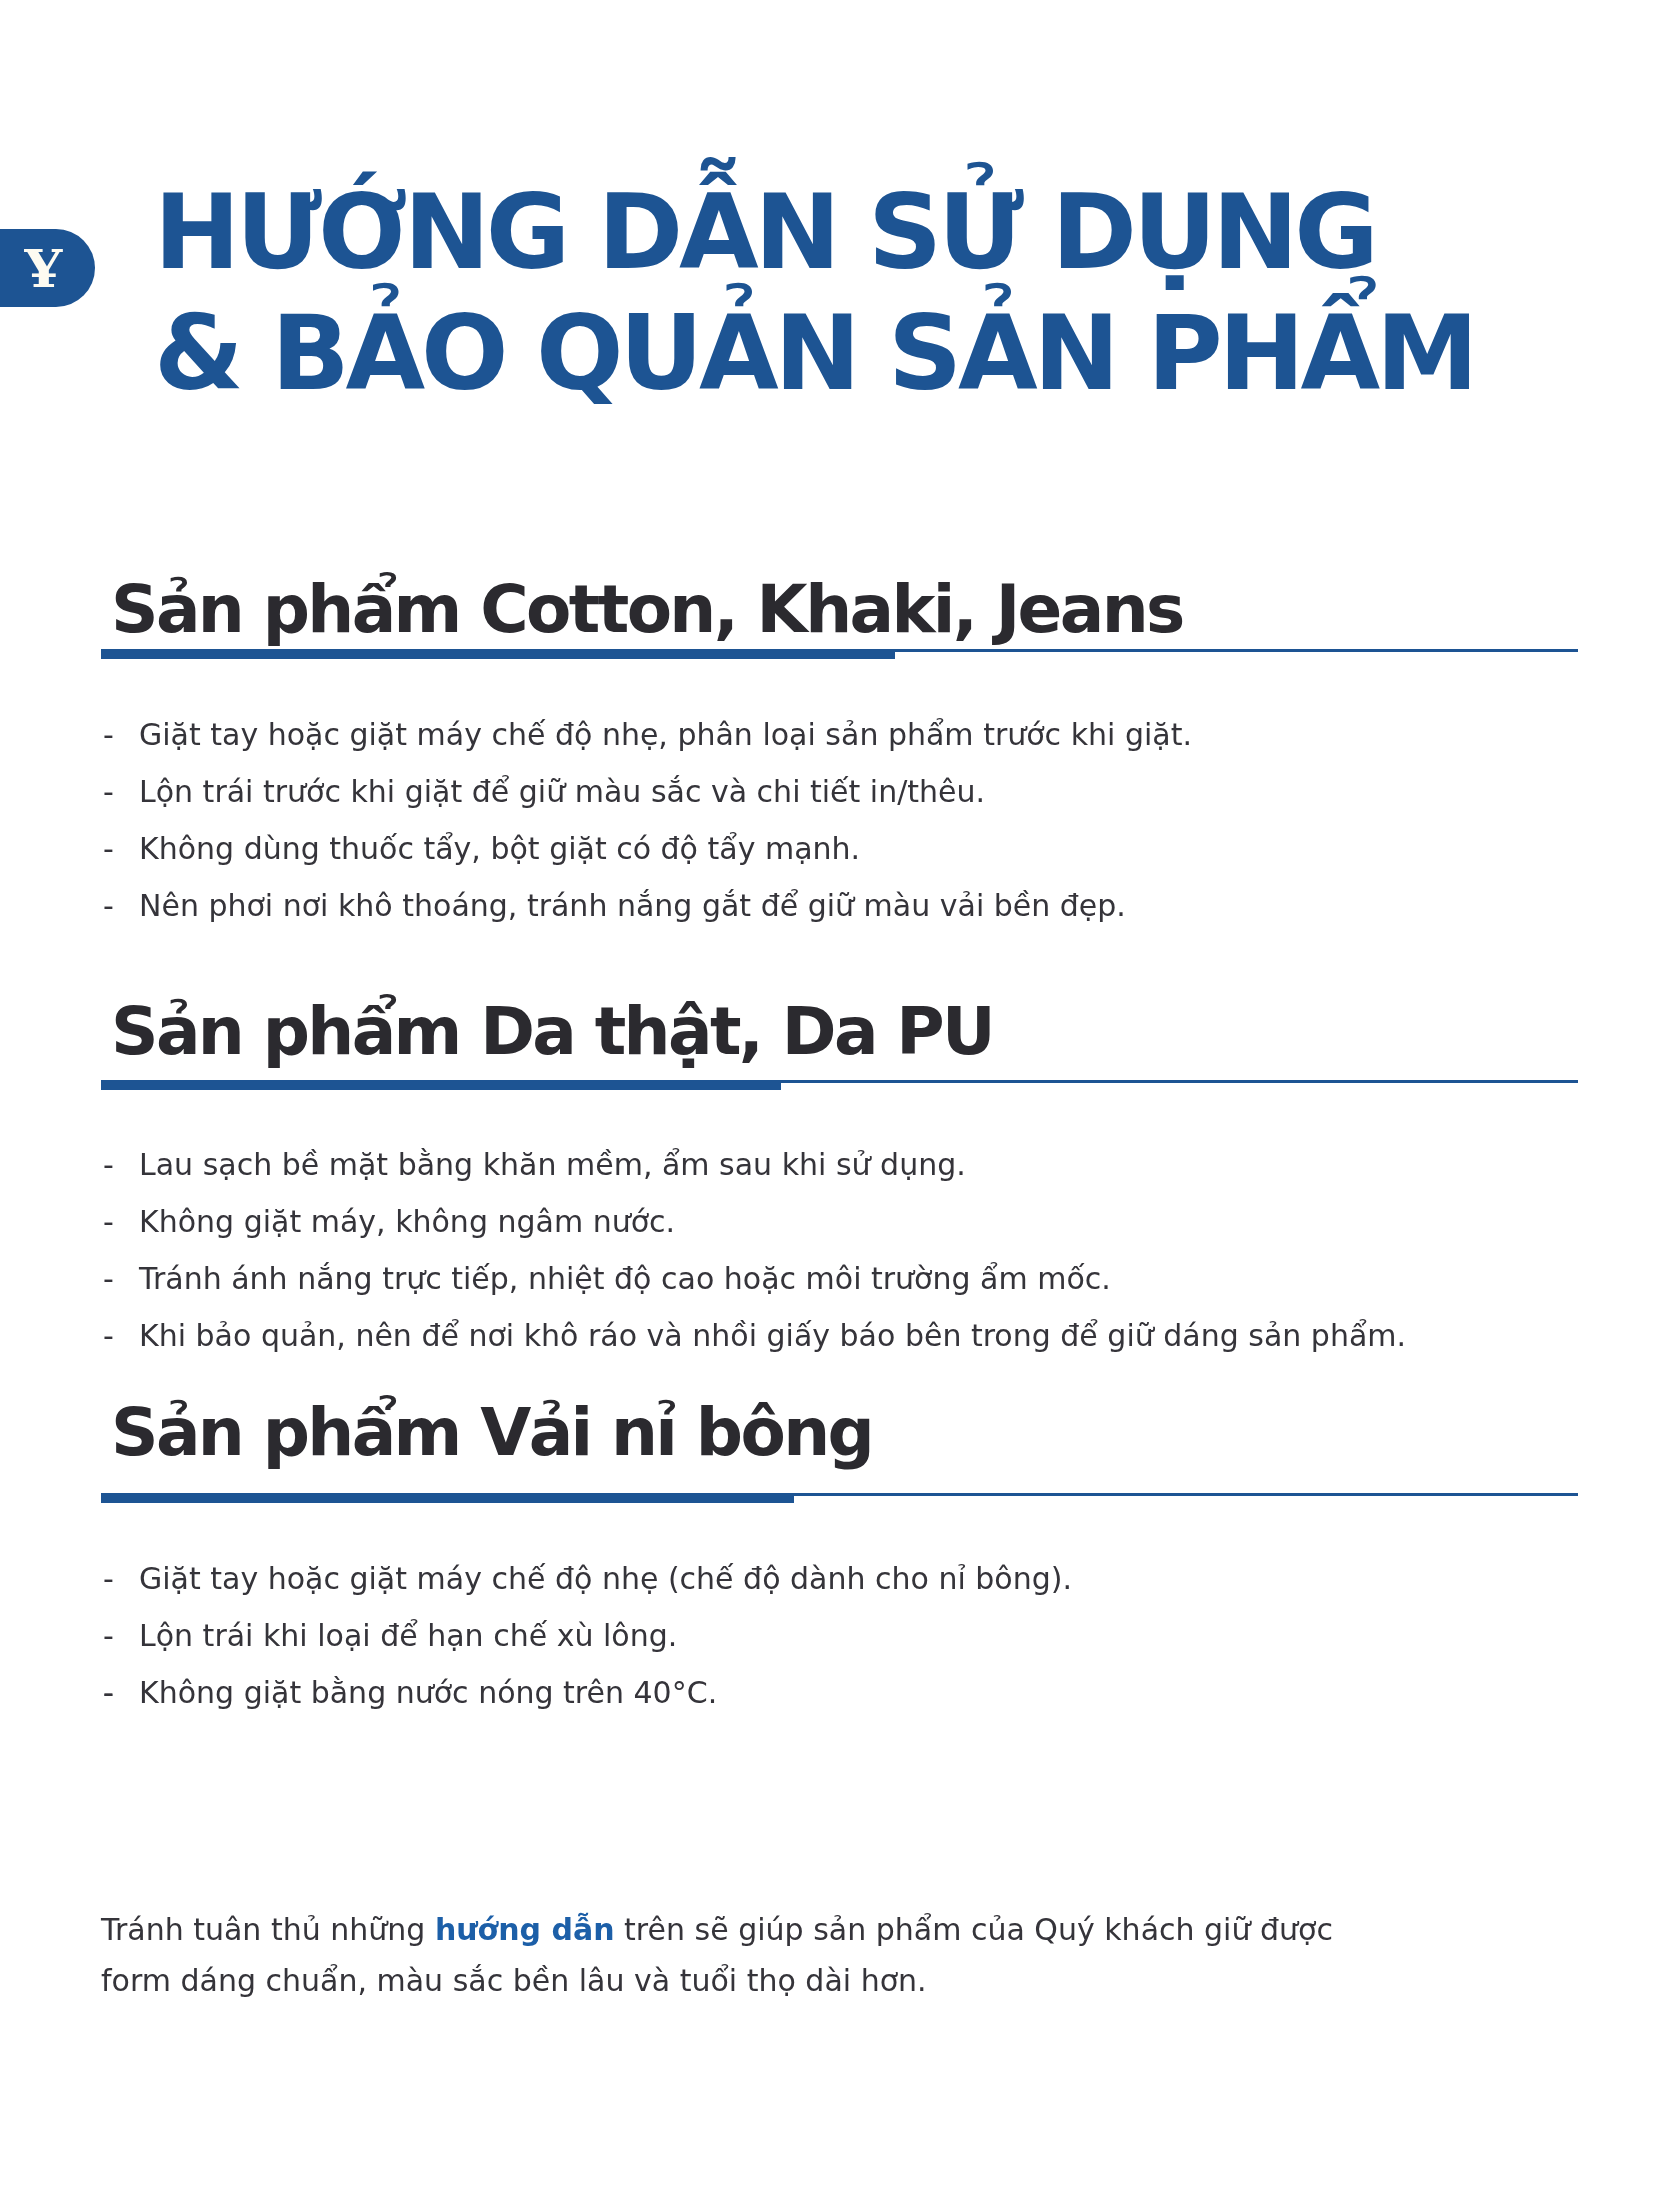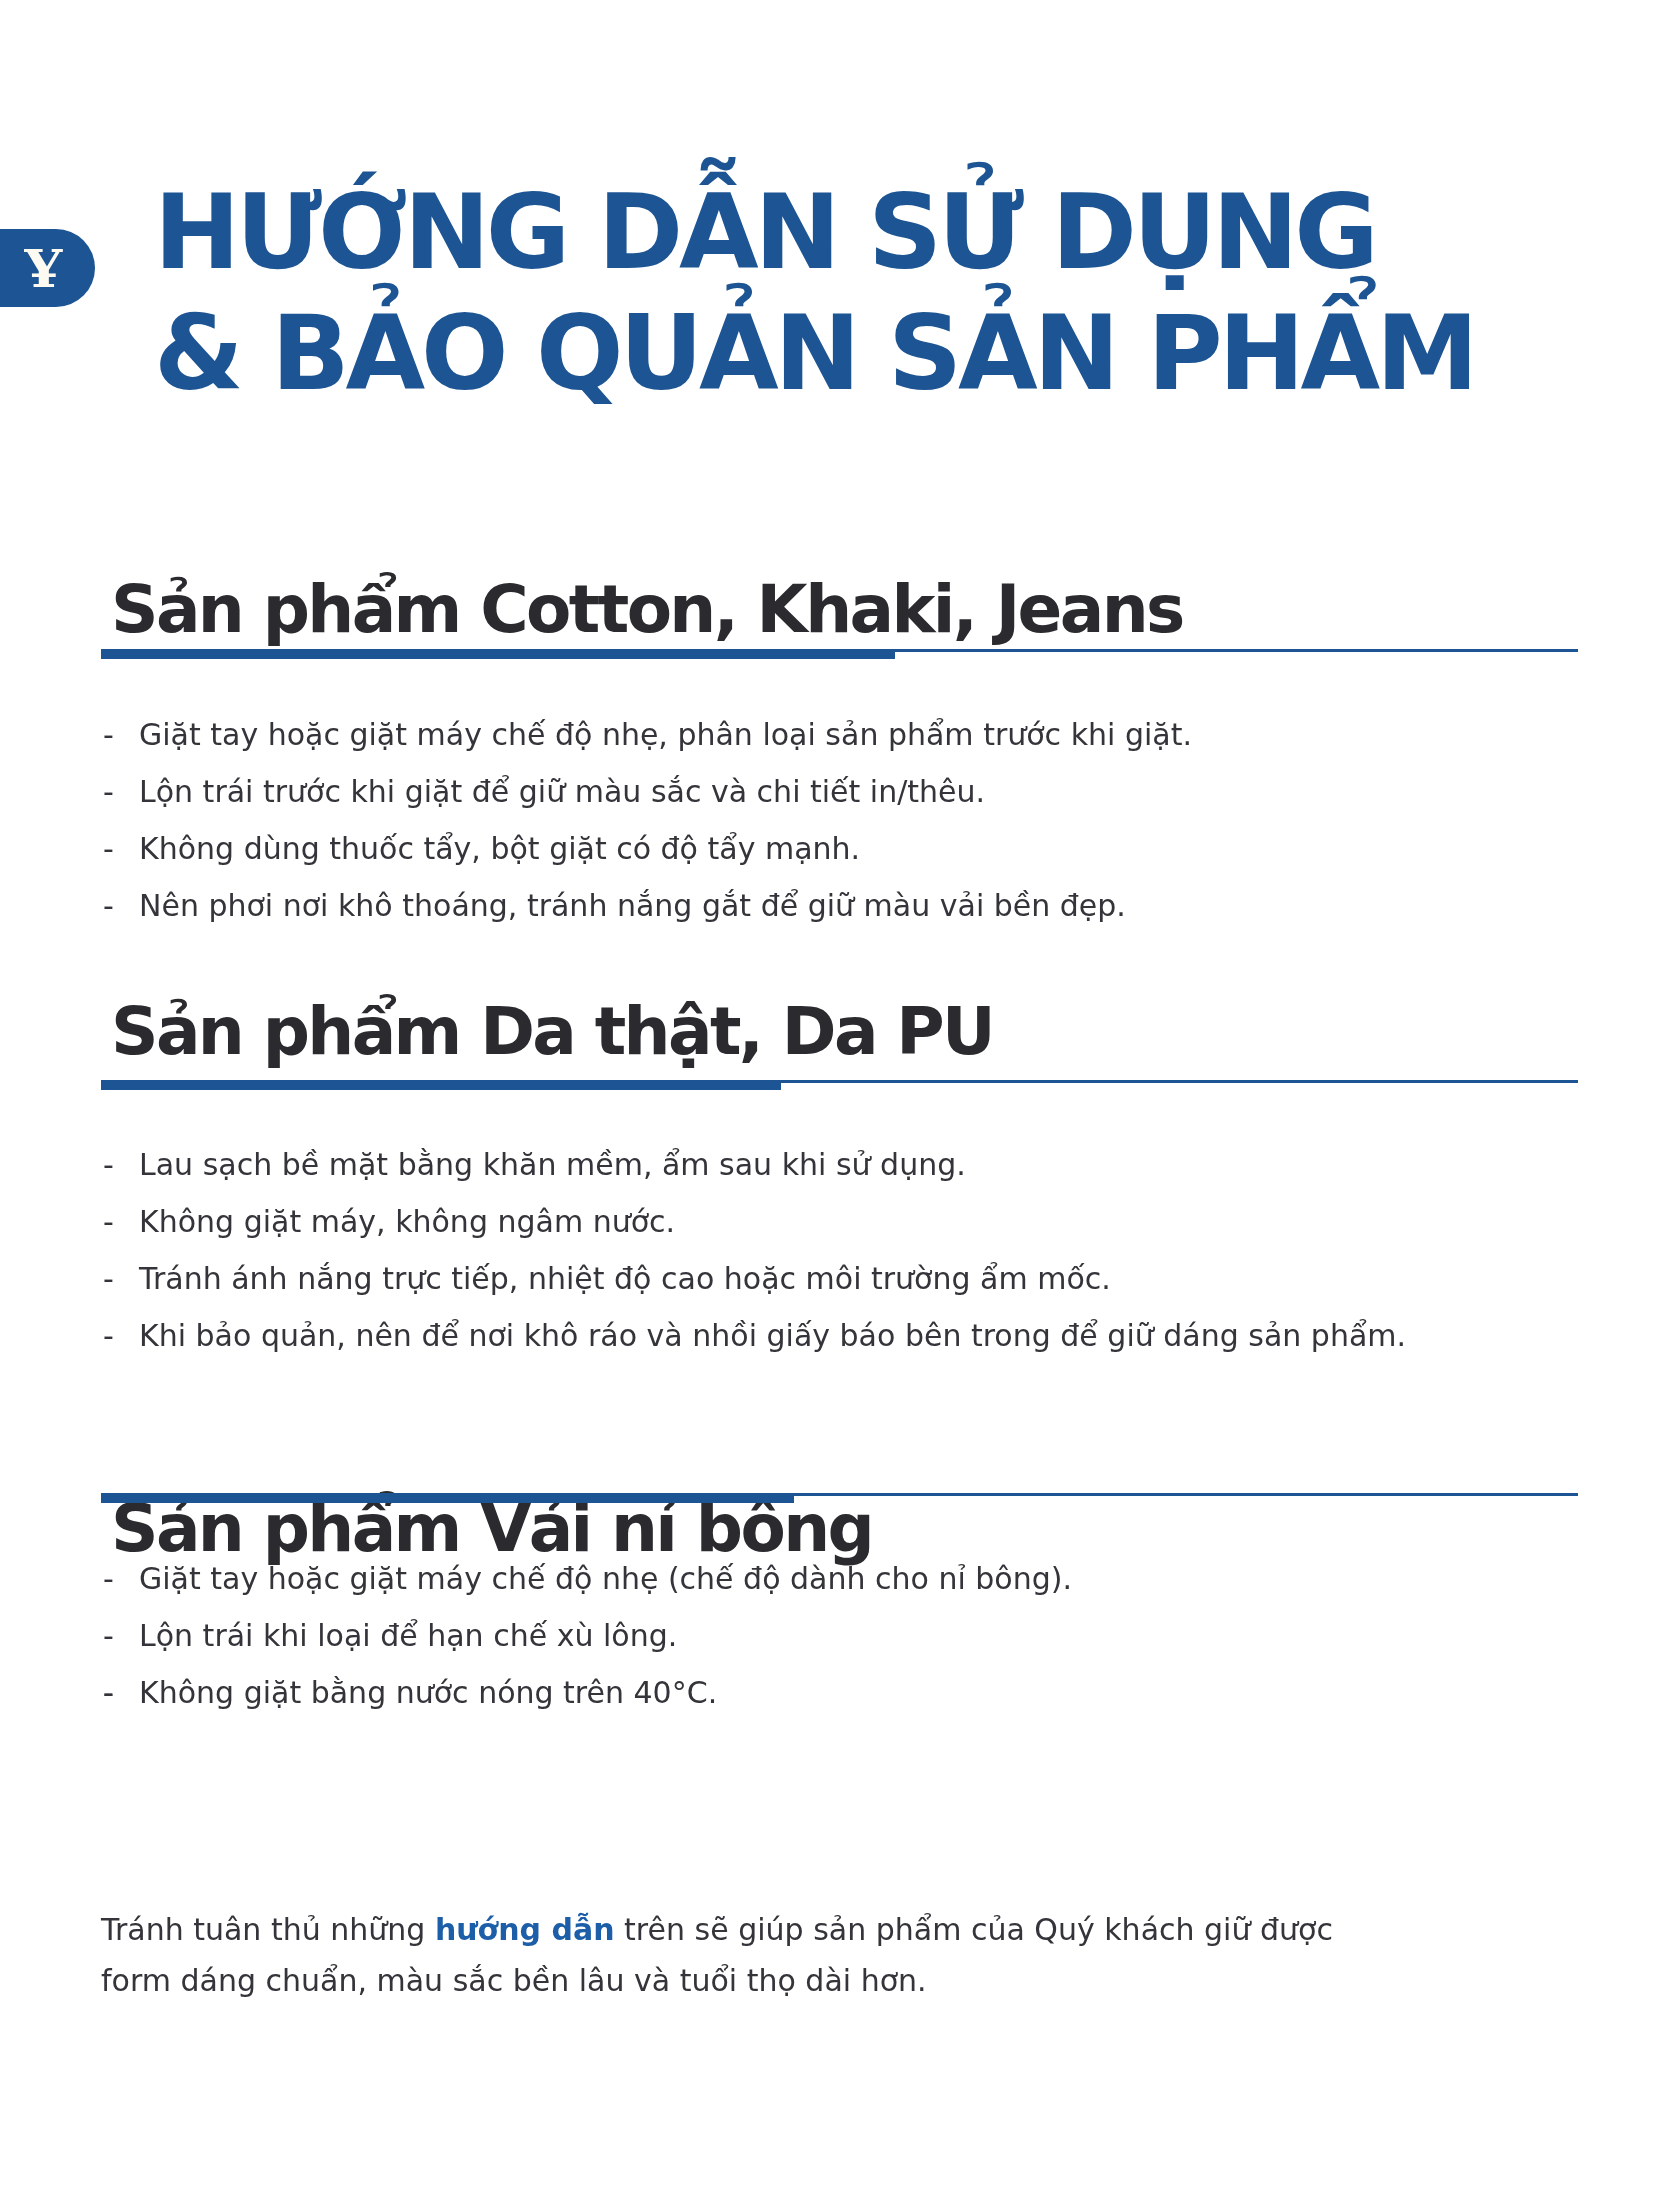--- a/index.html
+++ b/index.html
@@ -57,21 +57,21 @@
     margin: 10px;
     color: var(--ink);
     font-size: 66px;
     line-height: 79px;
     font-weight: 800;
     letter-spacing: -2.6px;
     white-space: nowrap;
   }
   .h1-pos { top: 560px; }
   .h2-pos { top: 982px; }
-  .h3-pos { top: 1479px; text-align: right; }
+  .h3-pos { top: 1383px; text-align: right; }
 
   
   .underline {
     position: absolute;
     left: 101px;
     width: 1477px;
     height: 10.6px;
   }
   .underline .thick {
     position: absolute; left: 0; top: 0;

